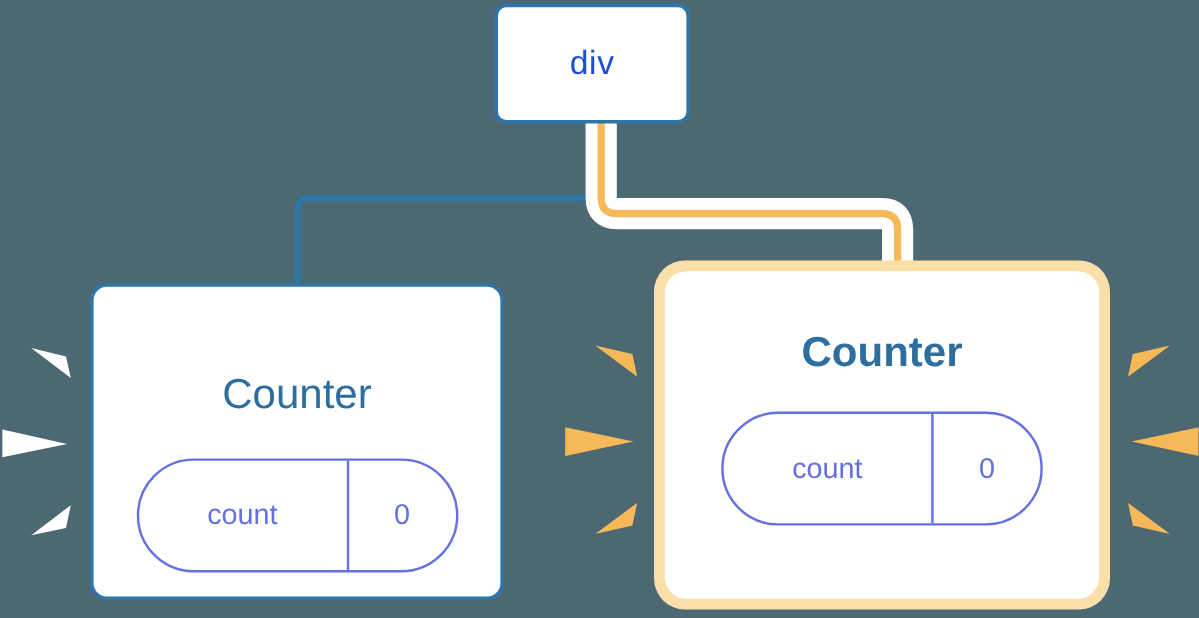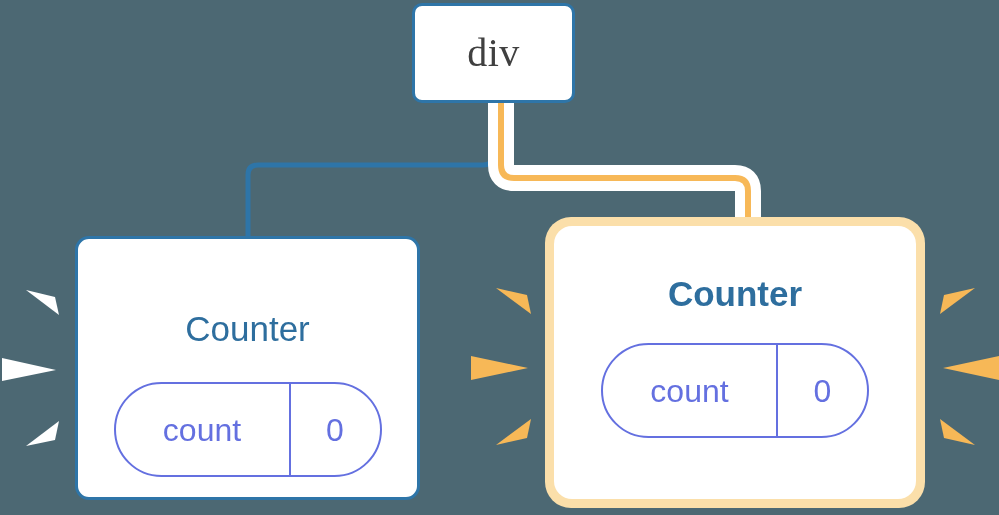--- a/index.html
+++ b/index.html
@@ -41,25 +41,24 @@
   #node-div {
     left: 412px;
     top: 3px;
     width: 163px;
     height: 100px;
     border: 3px solid #2e75a8;
     border-radius: 10px;
     z-index: 6;
   }
   #node-div .node-title {
-    font-size: 40px;
-    color: #404040;
+    font-size: 28px;
+    color: #1d4ed8;
     letter-spacing: 0.5px;
     line-height: 1;
-    font-family: Liberation Serif, serif;
   }
 
   
   #node-counter-left {
     left: 75px;
     top: 236px;
     width: 345px;
     height: 264px;
     border: 3px solid #2e75a8;
     border-radius: 14px;
@@ -122,21 +121,21 @@
   }
   #node-counter-right .pill {
     width: 268px;
     margin-top: 32px;
   }
   .pill-key, .pill-val {
     display: flex;
     align-items: center;
     justify-content: center;
     color: #6470e0;
-    font-size: 32px;
+    font-size: 24px;
     line-height: 1;
   }
   .pill-key {
     flex: 0 0 175px;
     border-right: 2px solid #6470e0;
   }
   .pill-val {
     flex: 1 1 auto;
   }
 

